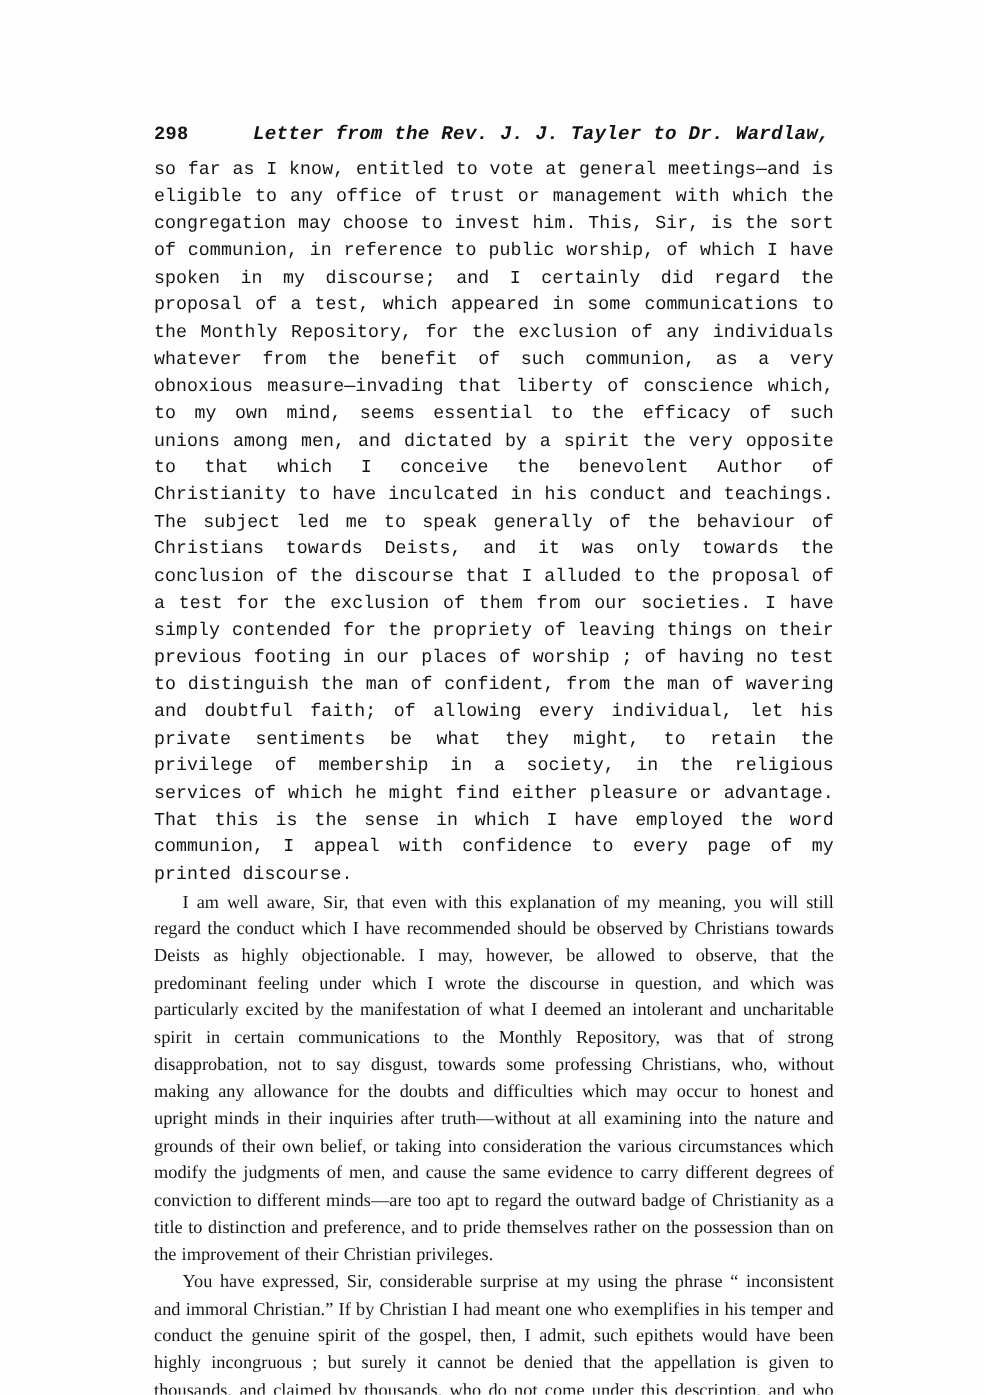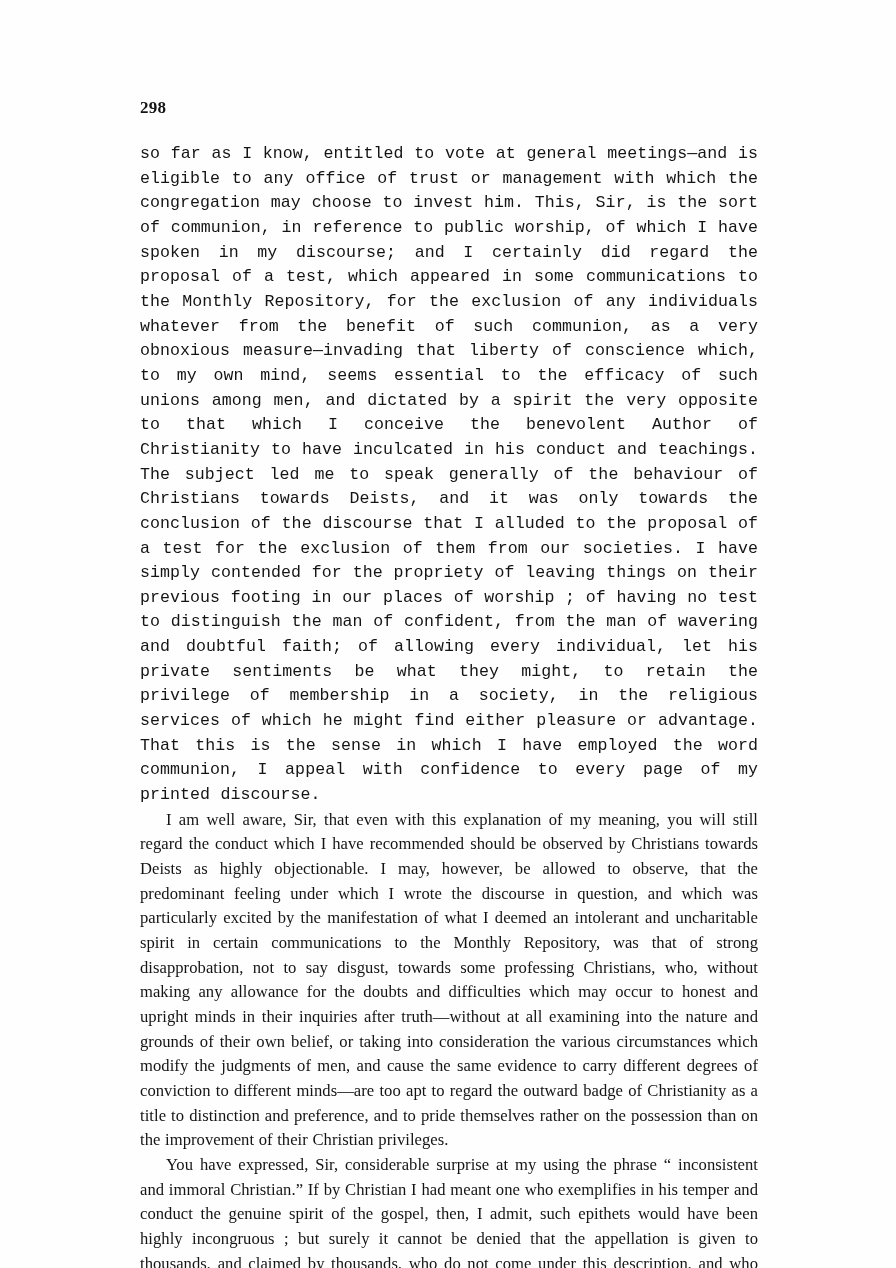--- a/index.html
+++ b/index.html
@@ -20,23 +20,24 @@
     overflow: hidden;
   }
   .page-inner {
     position: absolute;
     left: 140px;
     top: 98px;
     width: 618px;
   }
   .running-head {
     display: flex;
-    align-items: flex-start;
+    align-items: flex-end;
     height: 34px;
     margin-bottom: 10px;
+    font-family: Liberation Mono, monospace;
   }
   .folio {
     font-size: 17px;
     font-weight: 700;
     letter-spacing: 0.3px;
     width: 62px;
     flex: 0 0 62px;
   }
   .head-title {
     flex: 1 1 auto;
@@ -70,20 +71,21 @@
   }
 </style>
 </head>
 <body>
 
 <div class="page">
   <div class="page-inner">
 
     <div class="running-head">
       <span class="folio">298</span>
+      <span class="head-title">Letter from the Rev. J. J. Tayler to Dr. Wardlaw,</span>
     </div>
 
     <div class="body-text">
       <p class="no-indent">so far as I know, entitled to vote at general meetings—and is eligible to any office of trust or management with which the congregation may choose to invest him.  This, Sir, is the sort of communion, in reference to public worship, of which I have spoken in my discourse; and I certainly did regard the proposal of a test, which appeared in some communications to the Monthly Repository, for the exclusion of any individuals whatever from the benefit of such communion, as a very obnoxious measure—invading that liberty of conscience which, to my own mind, seems essential to the efficacy of such unions among men, and dictated by a spirit the very opposite to that which I conceive the benevolent Author of Christianity to have inculcated in his conduct and teachings.  The subject led me to speak generally of the behaviour of Christians towards Deists, and it was only towards the conclusion of the discourse that I alluded to the proposal of a test for the exclusion of them from our societies.  I have simply contended for the propriety of leaving things on their previous footing in our places of worship ; of having no test to distinguish the man of confident, from the man of wavering and doubtful faith; of allowing every individual, let his private sentiments be what they might, to retain the privilege of membership in a society, in the religious services of which he might find either pleasure or advantage.  That this is the sense in which I have employed the word communion, I appeal with confidence to every page of my printed discourse.</p>
       <p>I am well aware, Sir, that even with this explanation of my meaning, you will still regard the conduct which I have recommended should be observed by Christians towards Deists as highly objectionable.  I may, however, be allowed to observe, that the predominant feeling under which I wrote the discourse in question, and which was particularly excited by the manifestation of what I deemed an intolerant and uncharitable spirit in certain communications to the Monthly Repository, was that of strong disapprobation, not to say disgust, towards some professing Christians, who, without making any allowance for the doubts and difficulties which may occur to honest and upright minds in their inquiries after truth—without at all examining into the nature and grounds of their own belief, or taking into consideration the various circumstances which modify the judgments of men, and cause the same evidence to carry different degrees of conviction to different minds—are too apt to regard the outward badge of Christianity as a title to distinction and preference, and to pride themselves rather on the possession than on the improvement of their Christian privileges.</p>
       <p>You have expressed, Sir, considerable surprise at my using the phrase “ inconsistent and immoral Christian.”  If by Christian I had meant one who exemplifies in his temper and conduct the genuine spirit of the gospel, then, I admit, such epithets would have been highly incongruous ; but surely it cannot be denied that the appellation is given to thousands, and claimed by thousands, who do not come under this description, and who owe their title to little more than the profession of a Christian creed and a participation in Christian ordinances.  I have never maintained that such persons were Christians in the best and highest sense of the word ; yet you would not refuse them the name of Christians, or deny them admission to Christian communion.  It is among Christians of this kind, my own limited experience has taught me, that there will usually be found the most tenacious jealousy of their imagined distinction and privileges, and the greatest forwardness to heap unsparing condemnation on the heads of heretics and unbelievers.  Is it not the case that amongst Christians in general there is too great a disposition to place some imaginary value on their state of external</p>
     </div>
 
   </div>
 </div>

